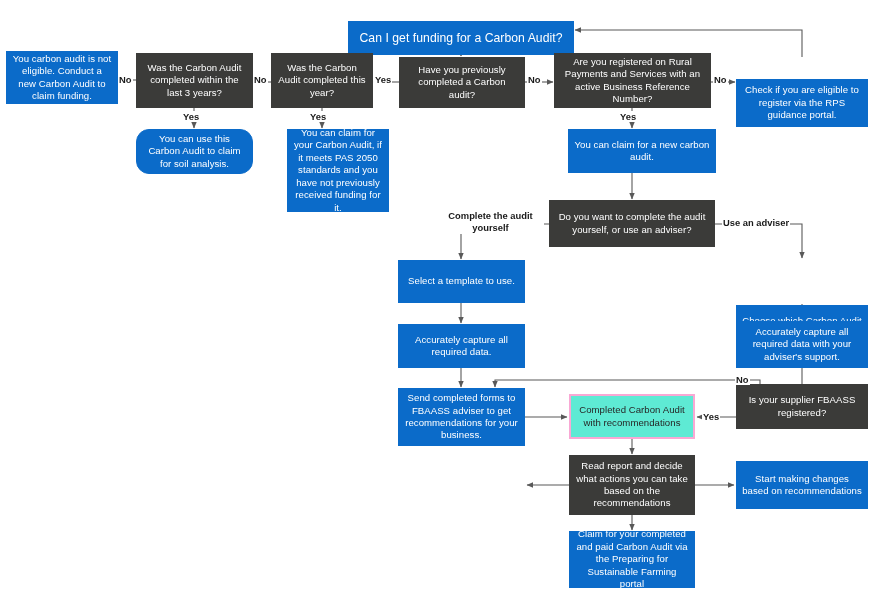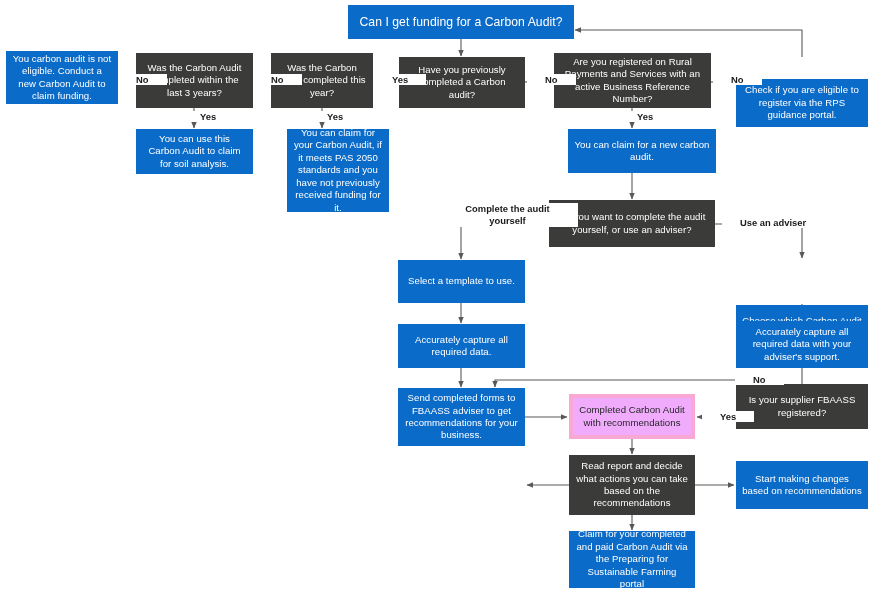--- a/index.html
+++ b/index.html
@@ -44,35 +44,35 @@
     background: #0b6bc9;
     color: #ffffff;
     border: 1px solid #0b6bc9;
   }
   .node.gray {
     background: #3b3b39;
     color: #ffffff;
     border: 1px solid #3b3b39;
   }
   .node.white {
-    background: #f0abfc;
+    background: #5eead4;
     color: #262626;
-    border: 4px solid #f9a8d4;
+    border: 2px solid #f9a8d4;
   }
   .node.title {
     font-size: 12.2px;
     line-height: 15px;
   }
   .edge-label {
     position: absolute;
     font-size: 9.4px;
     font-weight: bold;
     color: #1a1a1a;
     background: #ffffff;
-    padding: 0 18px;
+    padding: 0 1px;
     white-space: nowrap;
     z-index: 4;
     line-height: 11px;
   }
   .edge-label.two-line {
     white-space: normal;
     text-align: center;
     line-height: 12px;
   }
 </style>
@@ -132,27 +132,27 @@
       <path d="M632,439 L632,454"></path>
 
       <path d="M569,485 L527,485"></path>
 
       <path d="M695,485 L734,485"></path>
 
       <path d="M632,515 L632,530"></path>
     </g>
   </svg>
 
-  <div class="node blue title" style="left:348px;top:5px;width:226px;height:34px;">Can I get funding for a Carbon Audit?</div>
+  <div class="node blue title" style="left:348px;top:21px;width:226px;height:34px;">Can I get funding for a Carbon Audit?</div>
 
   <div class="node blue" style="left:6px;top:51px;width:112px;height:53px;">You carbon audit is not eligible. Conduct a new Carbon Audit to claim funding.</div>
 
   <div class="node gray" style="left:136px;top:53px;width:117px;height:55px;">Was the Carbon Audit completed within the last 3 years?</div>
 
-  <div class="node blue" style="left:136px;top:129px;width:117px;height:45px;">You can use this Carbon Audit to claim for soil analysis.</div>
+  <div class="node blue" style="left:136px;top:129px;width:117px;height:45px;border-radius:13px;">You can use this Carbon Audit to claim for soil analysis.</div>
 
   <div class="node gray" style="left:271px;top:53px;width:102px;height:55px;">Was the Carbon Audit completed this year?</div>
 
   <div class="node blue" style="left:271px;top:129px;width:102px;height:83px;margin-left:16px;">You can claim for your Carbon Audit, if it meets PAS 2050 standards and you have not previously received funding for it.</div>
 
   <div class="node gray" style="left:399px;top:57px;width:126px;height:51px;">Have you previously completed a Carbon audit?</div>
 
   <div class="node gray" style="left:554px;top:53px;width:157px;height:55px;">Are you registered on Rural Payments and Services with an active Business Reference Number?</div>
 
   <div class="node blue" style="left:736px;top:57px;width:132px;height:48px;margin-top:22px;">Check if you are eligible to register via the RPS guidance portal.</div>
@@ -183,18 +183,18 @@
   <div class="node blue" style="left:569px;top:531px;width:126px;height:57px;">Claim for your completed and paid Carbon Audit via the Preparing for Sustainable Farming portal</div>
 
   <div class="edge-label" style="left:118px;top:74px;">No</div>
   <div class="edge-label" style="left:182px;top:111px;">Yes</div>
   <div class="edge-label" style="left:253px;top:74px;">No</div>
   <div class="edge-label" style="left:309px;top:111px;">Yes</div>
   <div class="edge-label" style="left:374px;top:74px;">Yes</div>
   <div class="edge-label" style="left:527px;top:74px;">No</div>
   <div class="edge-label" style="left:713px;top:74px;">No</div>
   <div class="edge-label" style="left:619px;top:111px;">Yes</div>
-  <div class="edge-label two-line" style="left:437px;top:203px;width:105px;">Complete the audit yourself</div>
+  <div class="edge-label two-line" style="left:437px;top:210px;width:105px;">Complete the audit yourself</div>
   <div class="edge-label" style="left:722px;top:217px;">Use an adviser</div>
   <div class="edge-label" style="left:735px;top:374px;">No</div>
   <div class="edge-label" style="left:702px;top:411px;">Yes</div>
 
 </div>
 
 </body></html>

